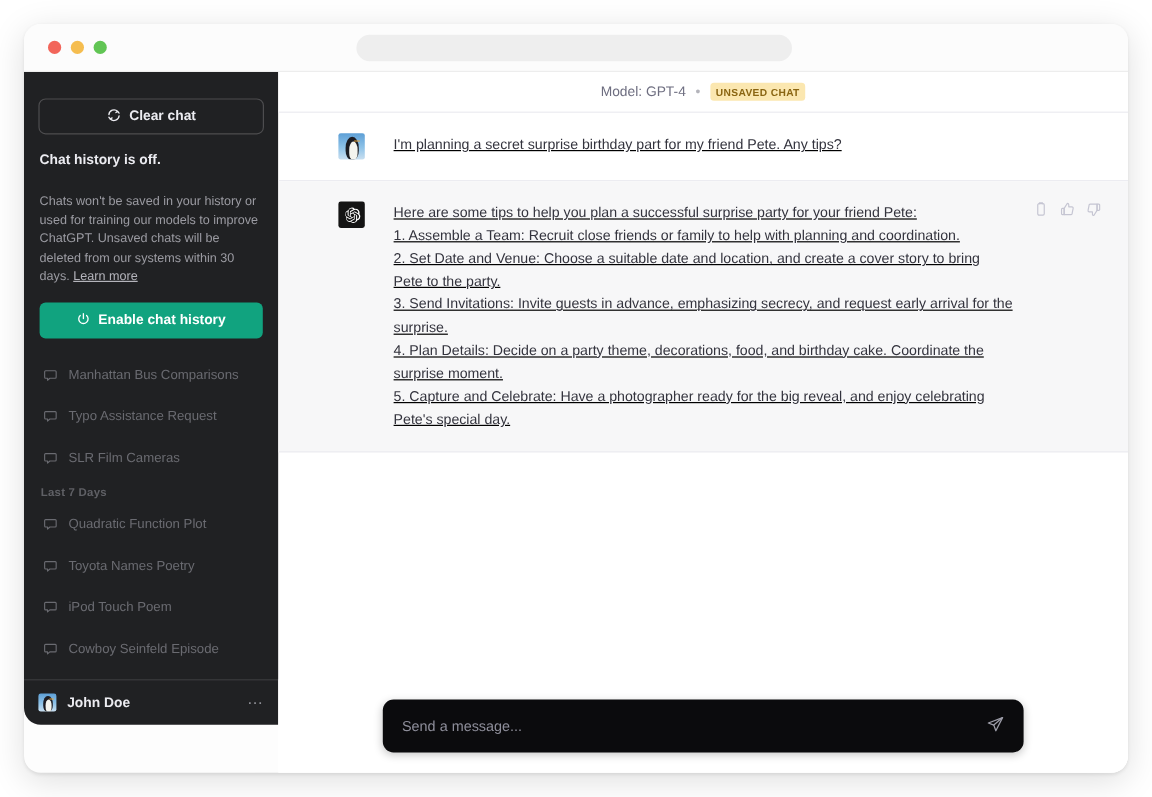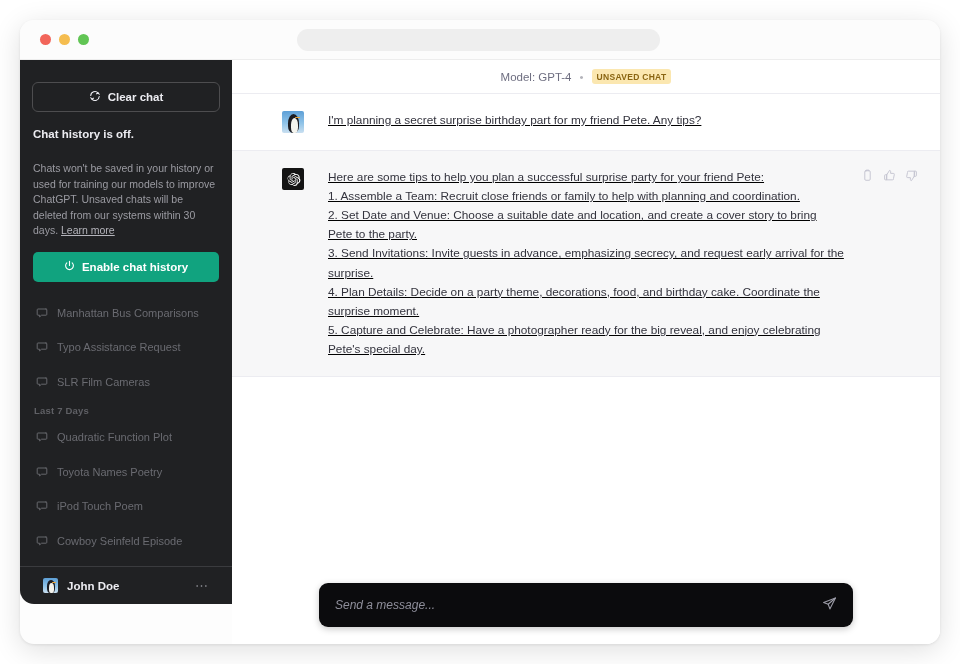--- a/index.html
+++ b/index.html
@@ -146,21 +146,21 @@
     white-space: nowrap;
     overflow: hidden;
   }
   .chat-item svg { flex: none; }
 
   #sidebar-footer {
     border-top: 1px solid #3a3b3e;
     height: 38px;
     display: flex;
     align-items: center;
-    padding: 0 23px;
+    padding: 0 12px;
     gap: 9px;
     cursor: pointer;
     flex: none;
   }
   .user-name {
     color: #ececf1;
     font-size: 11.5px;
     font-weight: bold;
     flex: 1;
   }
@@ -316,21 +316,20 @@
     cursor: text;
   }
   #composer-input {
     flex: 1;
     background: transparent;
     border: none;
     outline: none;
     color: #ececf1;
     font-size: 12px;
     font-family: "Liberation Sans", sans-serif;
-    font-style: italic;
   }
   #composer-input::placeholder { color: #8e8e9a; }
   #send-button {
     background: transparent;
     border: none;
     cursor: pointer;
     color: #9d9da8;
     display: flex;
     align-items: center;
     padding: 0;

